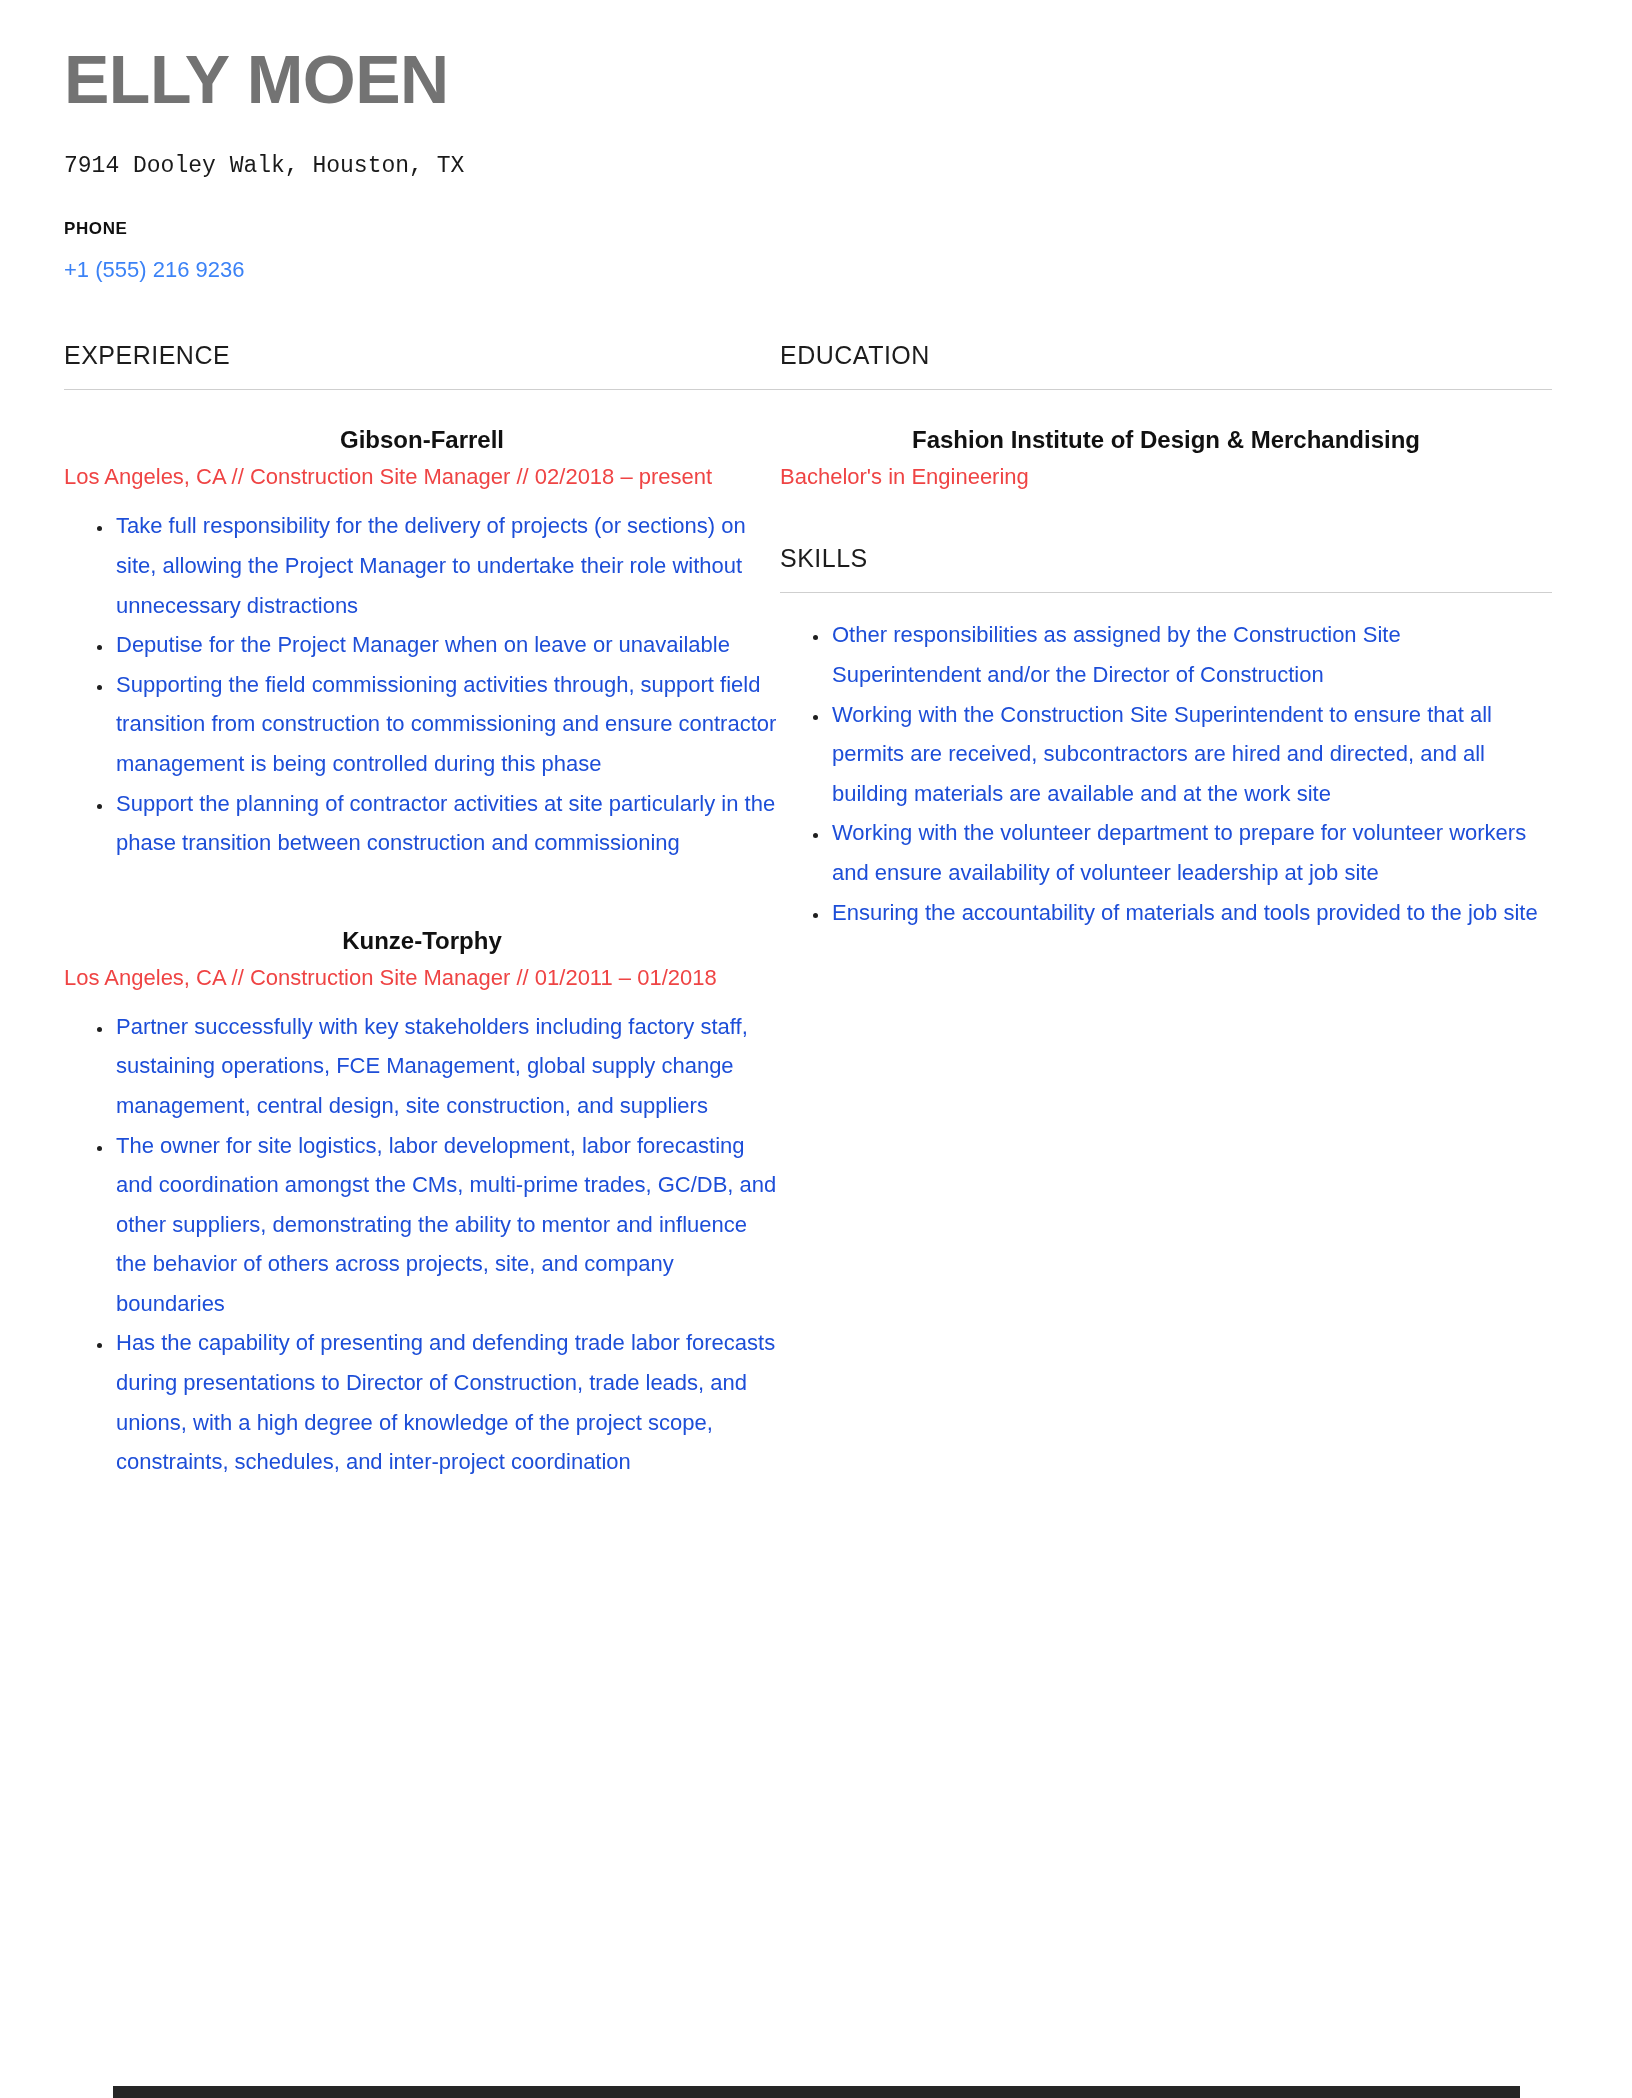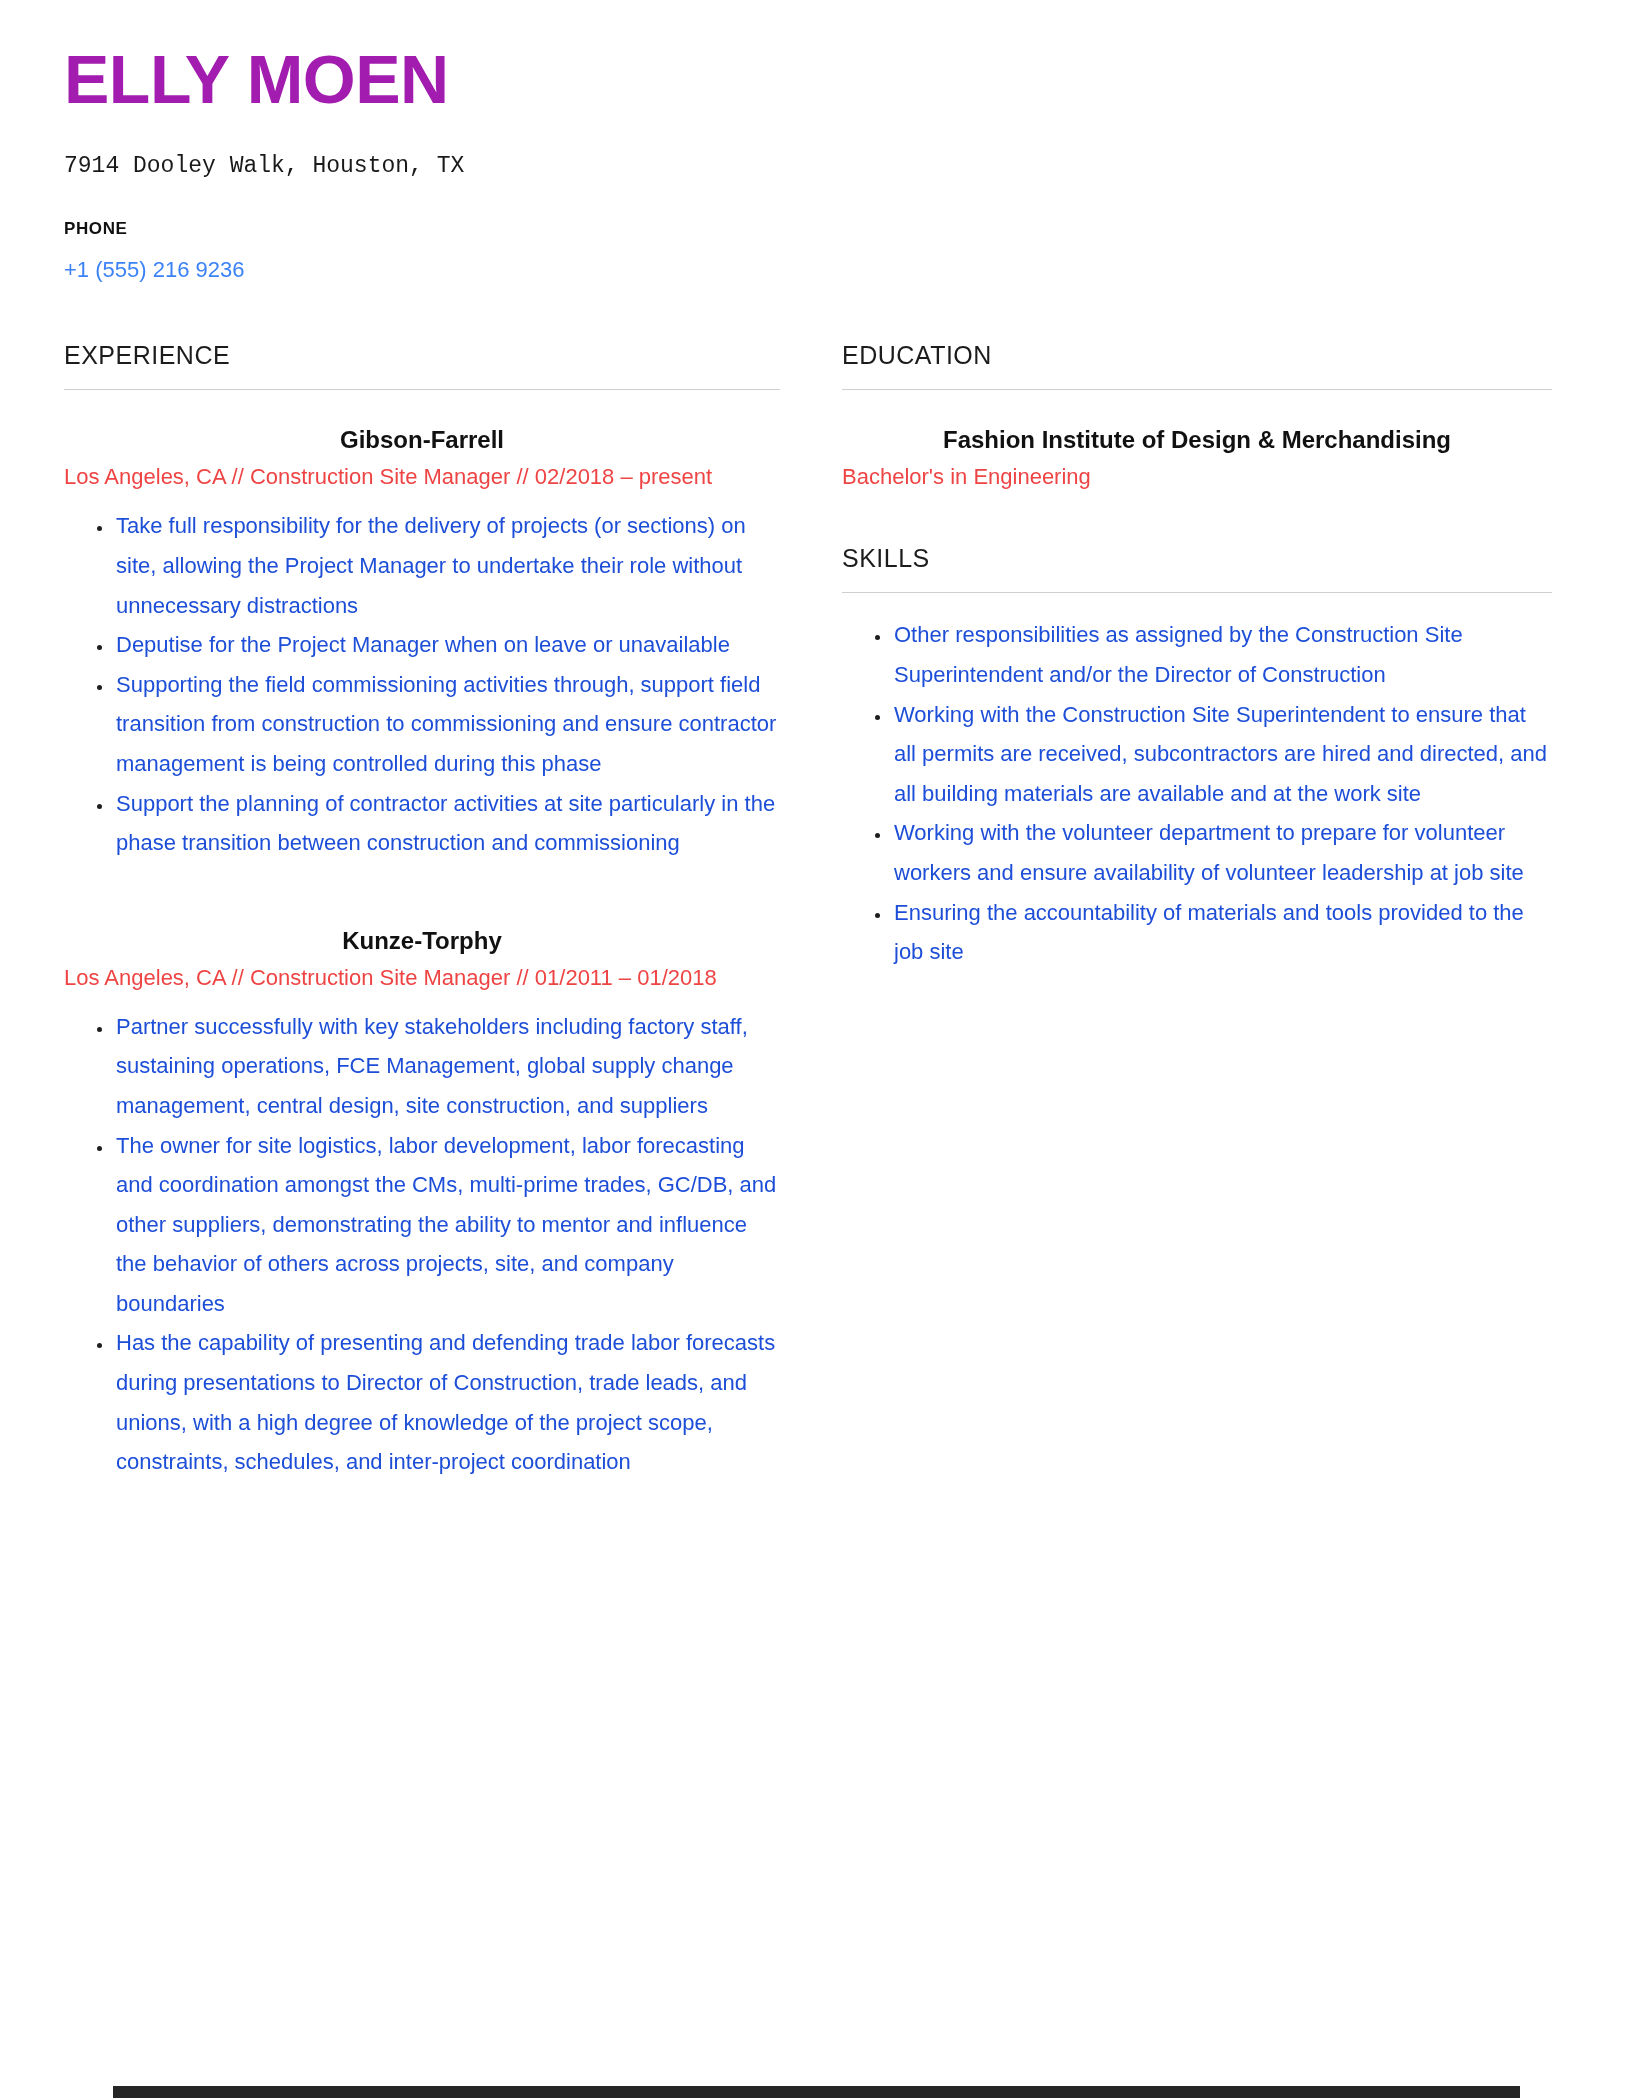--- a/index.html
+++ b/index.html
@@ -15,21 +15,21 @@
     background: #ffffff;
     overflow: hidden;
     padding: 44px 80px 0 64px;
   }
   
   .name {
     margin: 0;
     font-size: 68px;
     font-weight: 700;
     letter-spacing: -0.5px;
-    color: #a21caf;
+    color: #737373;
     line-height: 1.05;
   }
   .address {
     margin: 38px 0 0 0;
     font-size: 23px;
     color: #1a1a1a;
     font-family: Liberation Mono, monospace;
   }
   .phone-label {
     margin: 40px 0 18px 0;
@@ -39,21 +39,20 @@
     color: #111111;
   }
   .phone {
     margin: 11px 0 0 0;
     font-size: 22px;
     color: #3b82f6;
   }
   
   .columns {
     display: flex;
-    gap: 62px;
     margin-top: 58px;
     align-items: flex-start;
   }
   .col-left  { width: 716px; flex: 0 0 716px; }
   .col-right { flex: 1; min-width: 0; }
   
   .section-title {
     margin: 0;
     font-size: 25px;
     font-weight: 400;

